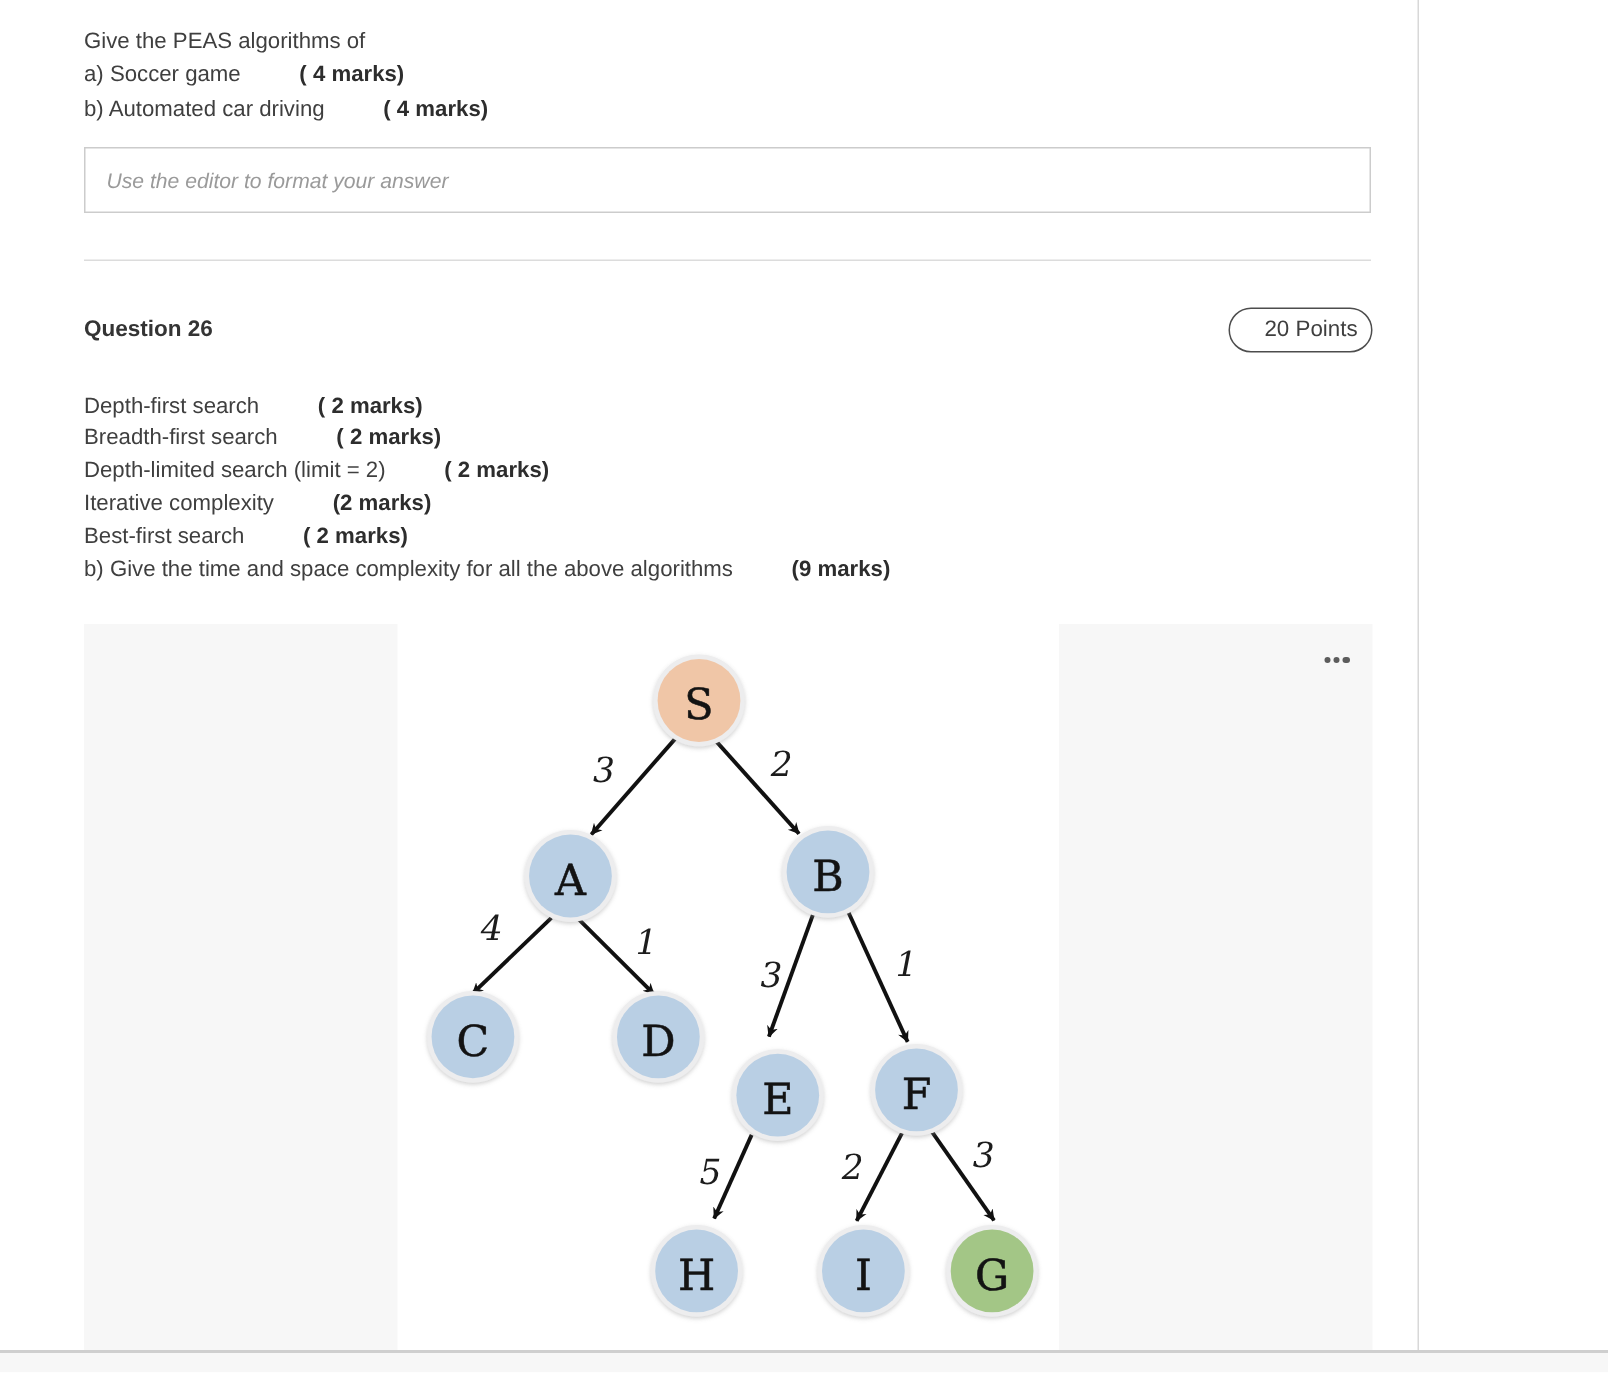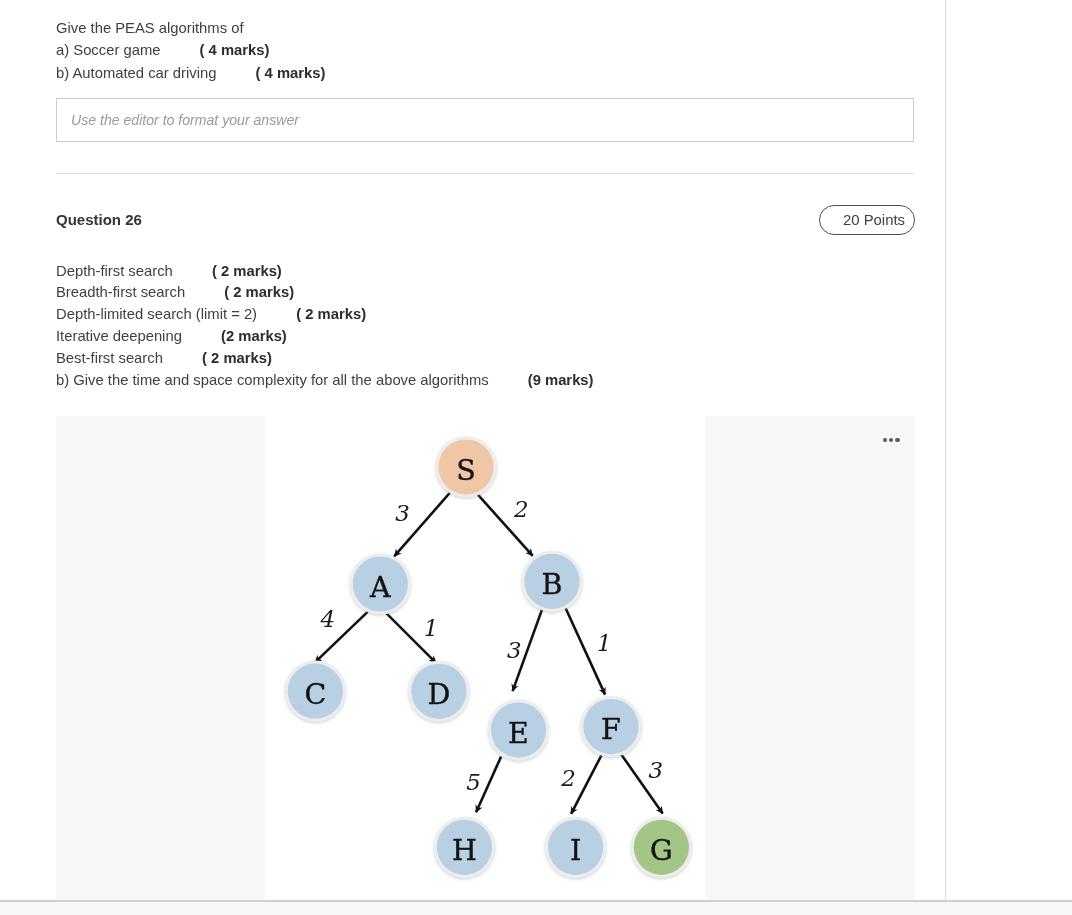--- a/index.html
+++ b/index.html
@@ -68,21 +68,21 @@
   <div class="qtitle">Question 26</div>
 
   <div class="points-pill">
     <div class="points-label">20 Points</div>
   </div>
 
   <div class="qblock" id="qblock2">
       <div class="qline"><span>Depth-first search  </span><b>( 2 marks)</b></div>
       <div class="qline"><span>Breadth-first search </span><b>( 2 marks)</b></div>
       <div class="qline"><span>Depth-limited search (limit = 2) </span><b>( 2 marks)</b></div>
-      <div class="qline"><span>Iterative deepening </span><b>(2 marks)</b></div>
+      <div class="qline"><span>Iterative complexity </span><b>(2 marks)</b></div>
       <div class="qline"><span>Best-first search </span><b>( 2 marks)</b></div>
       <div class="qline"><span>b) Give the time and space complexity for all the above algorithms </span><b>(9 marks)</b></div>
     </div>
 
   <div class="img-area">
     <div class="img-white"></div>
     <svg class="tree" id="tree-svg" viewBox="0 0 859 484">
         <defs>
           <marker id="ah" viewBox="0 0 10 10" refX="9.3" refY="5" markerWidth="2.9" markerHeight="3.4" orient="auto-start-reverse" markerUnits="strokeWidth">
             <path d="M 0 0 L 10 5 L 0 10 L 3.0 5 z" fill="#111111"></path>

